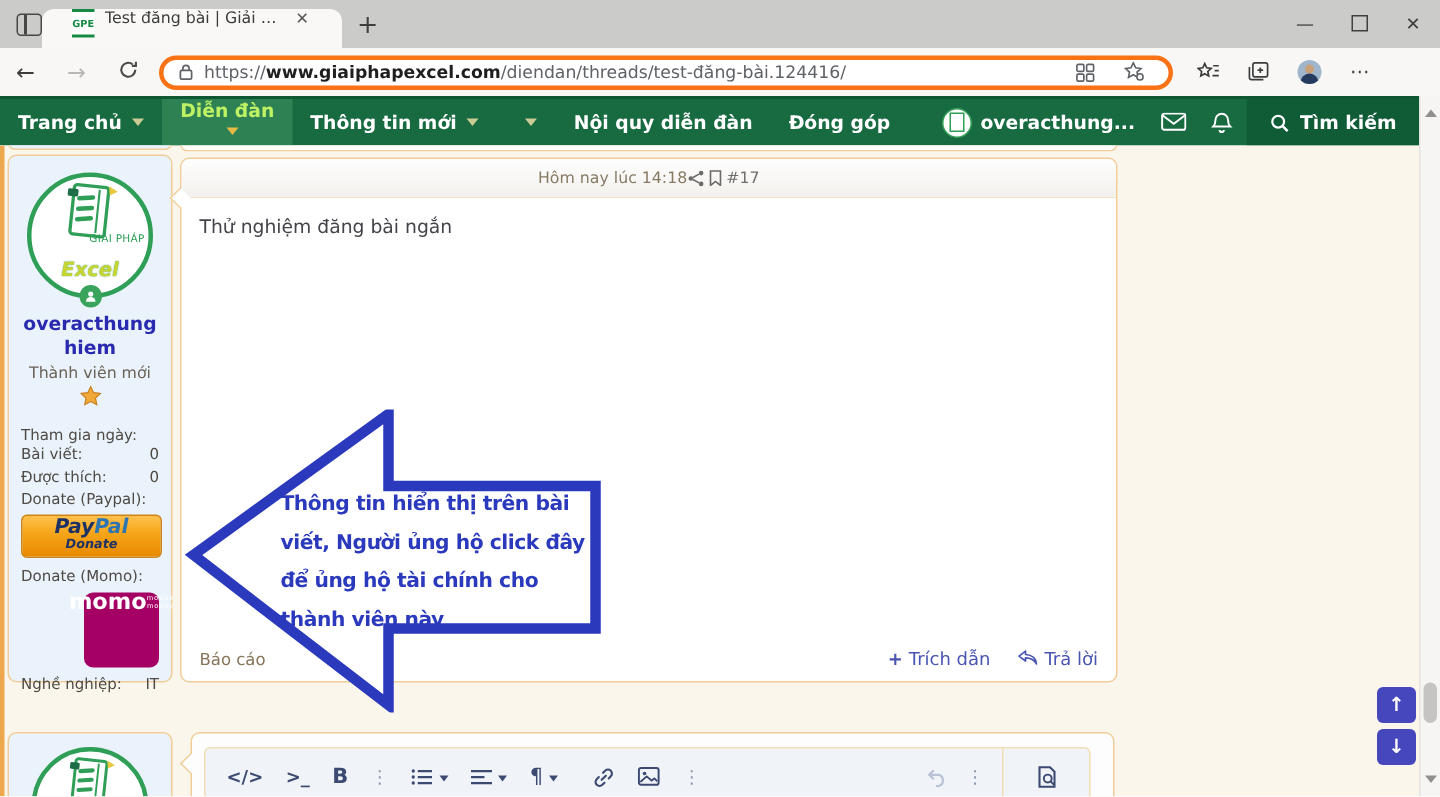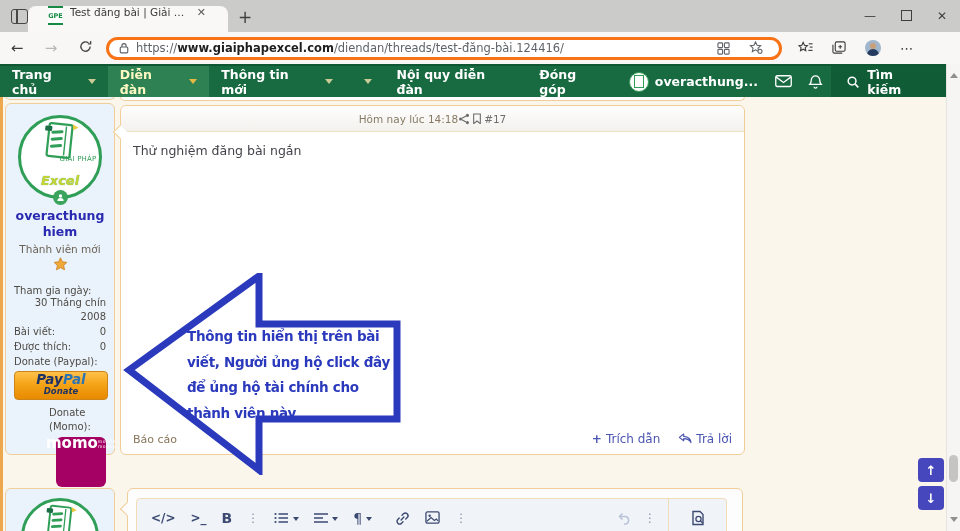--- a/index.html
+++ b/index.html
@@ -32,21 +32,21 @@
   .tool-ic{display:flex;align-items:center;justify-content:center;width:26px;height:24px;flex:none;}
   .edge-avatar{width:16px;height:16px;border-radius:50%;background:#9fb6cc;position:relative;overflow:hidden;flex:none;}
   .edge-avatar .hd{position:absolute;left:5px;top:2.5px;width:6px;height:6px;border-radius:50%;background:#caa07a;}
   .edge-avatar .bd{position:absolute;left:2px;top:8.5px;width:12px;height:8px;border-radius:6px 6px 0 0;background:#243a5e;}
   .dots{font-size:13px;color:#3c3c3c;letter-spacing:1px;}
 
   
   .mainnav{left:0;top:64px;width:946px;height:33px;background:#186a41;border-top:2px solid #0f5733;
            box-sizing:border-box;display:flex;align-items:stretch;color:#fff;font-size:12.5px;font-weight:700;}
   .nav-item{display:flex;align-items:center;padding:0 12px;cursor:pointer;}
-  .nav-item.active{background:#2e8153;color:#fef9c3;}
+  .nav-item.active{background:#2e8153;color:#bef264;flex-direction:column;}
   .caret{width:0;height:0;border:4px solid transparent;border-top:5px solid rgba(235,220,165,.85);margin-left:7px;margin-top:4px;}
   .nav-item.active .caret{border-top-color:#e5b943;}
   .nav-right{margin-left:auto;display:flex;align-items:center;}
   .nav-user{display:flex;align-items:center;gap:6px;padding:0 10px;}
   .nav-ava{width:20px;height:20px;border-radius:50%;background:#fff;border:1.5px solid #35a058;box-sizing:border-box;
            display:flex;align-items:center;justify-content:center;}
   .nav-ava i{width:8px;height:11px;border:1.5px solid #2f9e57;display:block;}
   .nav-ic{width:32px;display:flex;align-items:center;justify-content:center;}
   .nav-search{background:#0f5c36;height:100%;display:flex;align-items:center;gap:7px;padding:0 15px;}
 
@@ -287,35 +287,34 @@
         </div>
         <div class="uname">overacthunghiem</div>
         <div class="utitle">Thành viên mới</div>
         <div class="ustar">
           <svg viewBox="0 0 16 15" width="15">
               <path d="M8 .8l2.1 4.3 4.8.6-3.5 3.3.9 4.7L8 11.4l-4.3 2.3.9-4.7L1.1 5.7l4.8-.6z" fill="#f0a938" stroke="#c77c1e" stroke-width=".8"></path>
             </svg>
         </div>
         <div class="stats">
           <div>Tham gia ngày:</div>
-          <div class="sval-line">30 Tháng chín 2008</div>
           <div class="srow">
               <span>Bài viết:</span>
               <span>0</span>
             </div>
           <div class="srow">
               <span>Được thích:</span>
               <span>0</span>
             </div>
           <div style="line-height:15px;">Donate (Paypal):</div>
           <div class="paypal">
             <div class="pp"><span class="pay">Pay</span><span class="pal">Pal</span></div>
             <div class="dn">Donate</div>
           </div>
-          <div style="line-height:14px;margin-left:35px;">Donate (Momo):</div>
+          <div style="line-height:14px;">Donate (Momo):</div>
           <div class="momo">
             <div class="mw">mo</div>
             <div class="mw">mo</div>
             <div class="ms">mobile money</div>
           </div>
           <div class="srow">
               <span>Nghề nghiệp:</span>
               <span>IT</span>
             </div>
         </div>

